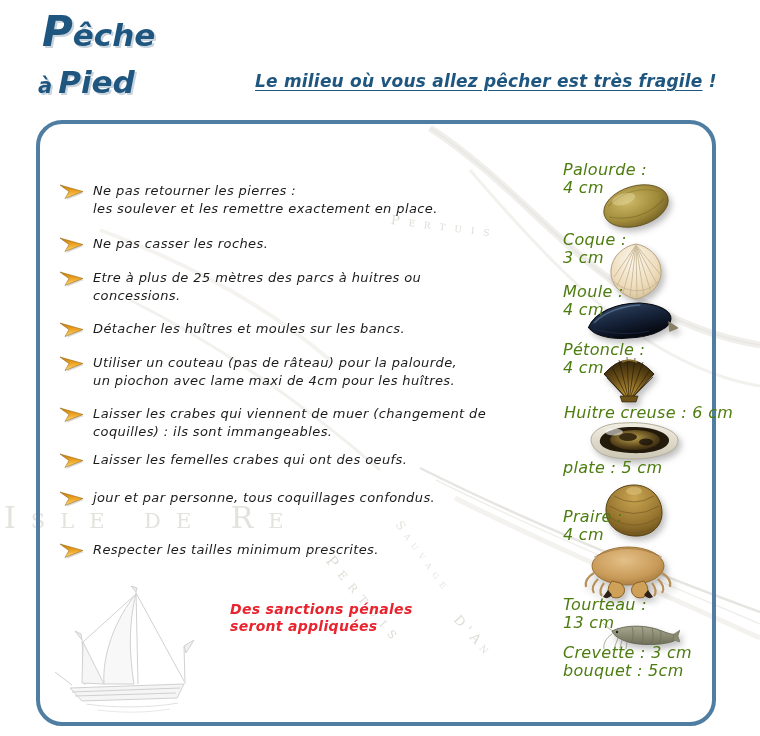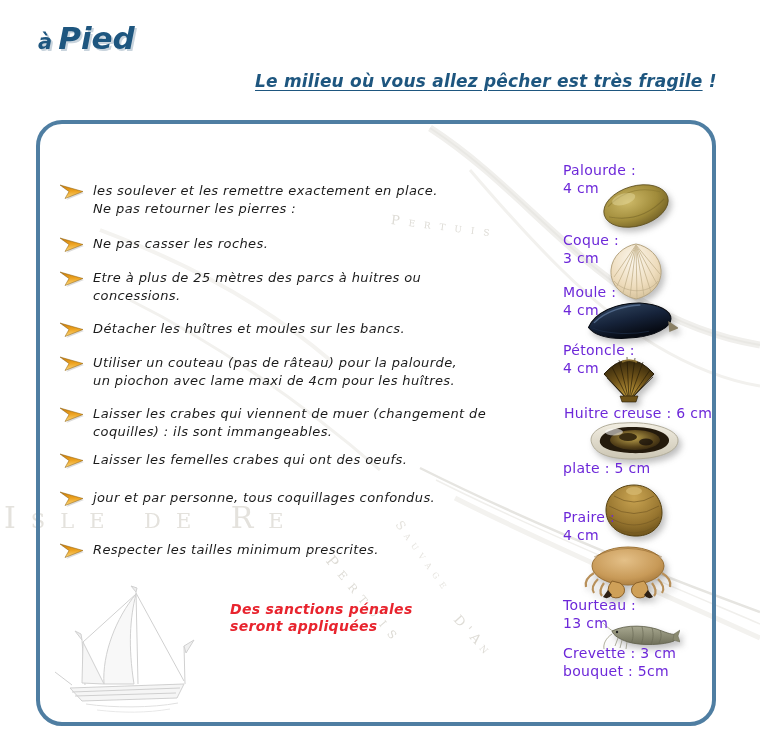--- a/index.html
+++ b/index.html
@@ -54,22 +54,22 @@
 
   
   .sanctions {
     position:absolute; left:230px; top:601px; z-index:2; color:#e8242e;
     font-size:14px; font-weight:bold; font-style:italic; line-height:16.5px;
     letter-spacing:.3px; white-space:nowrap;
   }
 
   
   .sp-label {
-    position:absolute; z-index:3; font-size:14px;
-    line-height:18px; color:#6d28d9; letter-spacing:.3px; white-space:nowrap;
+    position:absolute; z-index:3; font-style:italic; font-size:16px;
+    line-height:18px; color:#4d7c0f; letter-spacing:.3px; white-space:nowrap;
   }
   .sp-img { position:absolute; z-index:2; filter:drop-shadow(3px 4px 3px rgba(70,70,70,.35)); }
 </style>
 </head>
 <body>
 
 <div id="page">
 
   <svg width="0" height="0" style="position:absolute">
     <defs>
@@ -156,34 +156,35 @@
       <path d="M132,62 L133,100"></path>
       <path d="M132,62 L142,56 L134,69 Z" fill="#efefef"></path>
       <path d="M20,101 L3,88"></path>
       <path d="M84,8 L79,2 L85,4 Z" fill="#ededed"></path>
       <path d="M34,120 C60,124 100,124 126,119" stroke="#dddddd"></path>
       <path d="M45,126 C70,129 95,129 118,125" stroke="#e6e6e6"></path>
     </g>
   </svg>
 
   <div class="title">
+    <div class="t1"><span class="cap">P</span><span>êche</span></div>
     <div class="t2"><span class="small">à</span><span>Pied</span></div>
   </div>
   <div class="headline"><span class="u">Le milieu où vous allez pêcher est très fragile</span><span> !</span></div>
 
   <div class="box"></div>
 
   <div class="rule" style="top:182px">
     <span class="aicon"><svg width="26" height="18" viewBox="0 0 26 18">
           <polygon points="3,4.5 26,11 8.5,18 12.5,11" fill="#00000022"></polygon>
           <polygon points="2,3 25,9.5 7,16.5 11,9.5" fill="url(#agr)" stroke="#8a5c08" stroke-width="0.5"></polygon>
         </svg></span>
     <div class="txt">
+        <div>Ne pas retourner les pierres :</div>
         <div>les soulever et les remettre exactement en place.</div>
-        <div>Ne pas retourner les pierres :</div>
       </div>
   </div>
   <div class="rule" style="top:235px">
     <span class="aicon"><svg width="26" height="18" viewBox="0 0 26 18">
           <polygon points="3,4.5 26,11 8.5,18 12.5,11" fill="#00000022"></polygon>
           <polygon points="2,3 25,9.5 7,16.5 11,9.5" fill="url(#agr)" stroke="#8a5c08" stroke-width="0.5"></polygon>
         </svg></span>
     <div class="txt">
         <div>Ne pas casser les roches.</div>
       </div>

